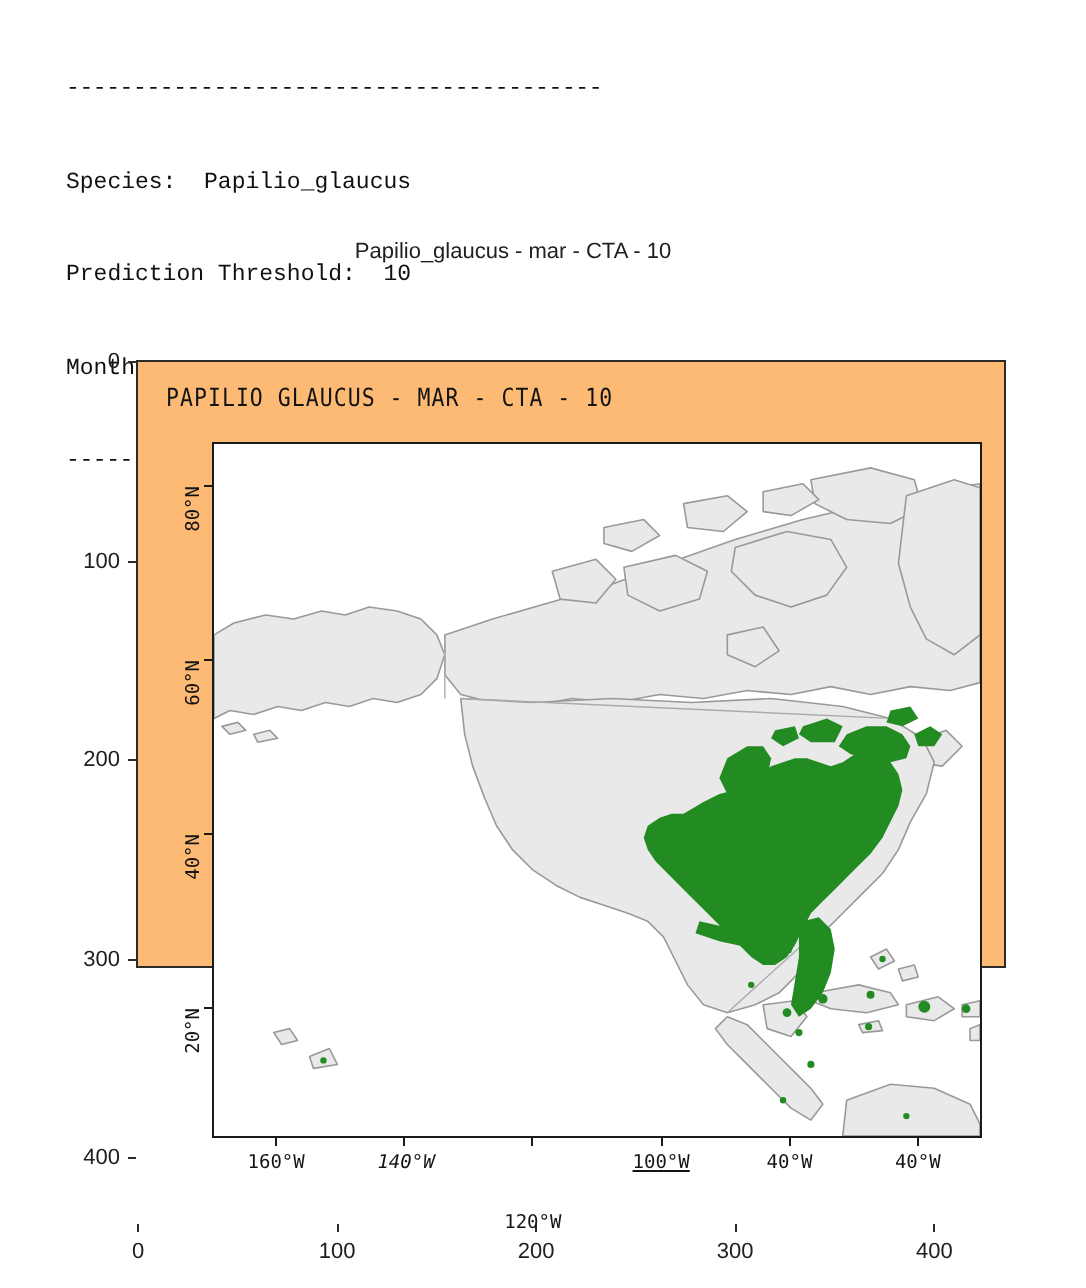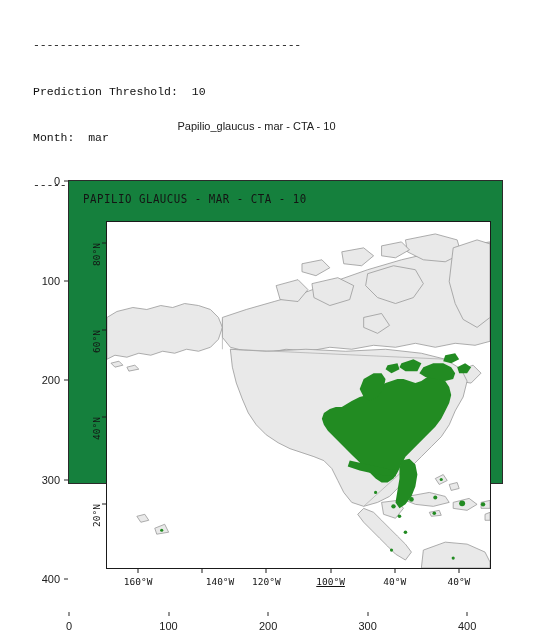--- a/index.html
+++ b/index.html
@@ -46,21 +46,21 @@
 
   
   #outer-axes {
     position: absolute;
     left: 68px;
     top: 180px;
     width: 435px;
     height: 304px;
     border: 1px solid #2b2b2b;
     box-sizing: border-box;
-    background: #15803d;
+    background: #fdba74;
   }
   #outer-yticks, #outer-xticks { position: absolute; }
   #outer-yticks { left: 0; top: 180px; width: 68px; height: 432px; }
   #outer-xticks { left: 68px; top: 612px; width: 435px; height: 30px; }
 
   #outer-yticks .t {
     position: absolute;
     right: 8px;
     transform: translateY(-50%);
     font-size: 11px;
@@ -158,20 +158,21 @@
     height: 4px;
     background: #1a1a1a;
     transform: translateX(-50%);
   }
 </style>
 </head>
 <body>
 
 <div id="console-header">
   <span class="line rule">----------------------------------------</span>
+  <span class="line">Species:  Papilio_glaucus</span>
   <span class="line">Prediction Threshold:  10</span>
   <span class="line">Month:  mar</span>
   <span class="line rule">----------------------------------------</span>
 </div>
 
 <div id="figure-title">Papilio_glaucus - mar - CTA - 10</div>
 
 <div id="outer-yticks">
     <div class="t" style="top: 1px;">0</div>
     <div class="m" style="top: 1px;"></div>
@@ -207,23 +208,23 @@
       <div class="lt" style="top: 108.75px;">60°N</div>
       <div class="lm" style="top: 108.75px;"></div>
       <div class="lt" style="top: 195.75px;">40°N</div>
       <div class="lm" style="top: 195.75px;"></div>
       <div class="lt" style="top: 282.75px;">20°N</div>
       <div class="lm" style="top: 282.75px;"></div>
     </div>
   <div id="lon-labels">
       <div class="lt" style="left: 32.0833px;">160°W</div>
       <div class="lm" style="left: 32.0833px;"></div>
-      <div class="lt" style="left: 114px;">140°W</div>
+      <div class="lt" style="left: 97px; font-style: italic;">140°W</div>
       <div class="lm" style="left: 96.25px;"></div>
-      <div class="lt" style="left: 160.417px;">120°W</div>
+      <div class="lt" style="left: 160.417px; margin-top: 30px;">120°W</div>
       <div class="lm" style="left: 160.417px;"></div>
       <div class="lt" style="left: 224.583px; text-decoration: underline;">100°W</div>
       <div class="lm" style="left: 224.583px;"></div>
       <div class="lt" style="left: 288.75px;">40°W</div>
       <div class="lm" style="left: 288.75px;"></div>
       <div class="lt" style="left: 352.917px;">40°W</div>
       <div class="lm" style="left: 352.917px;"></div>
     </div>
 
   <div id="geo-axes">

